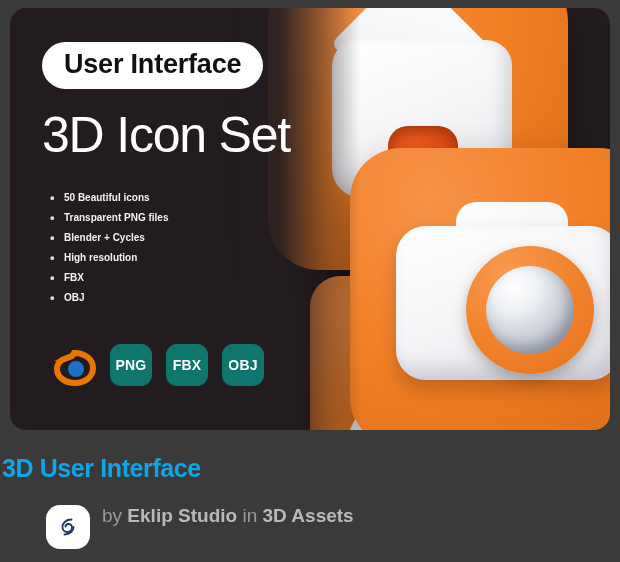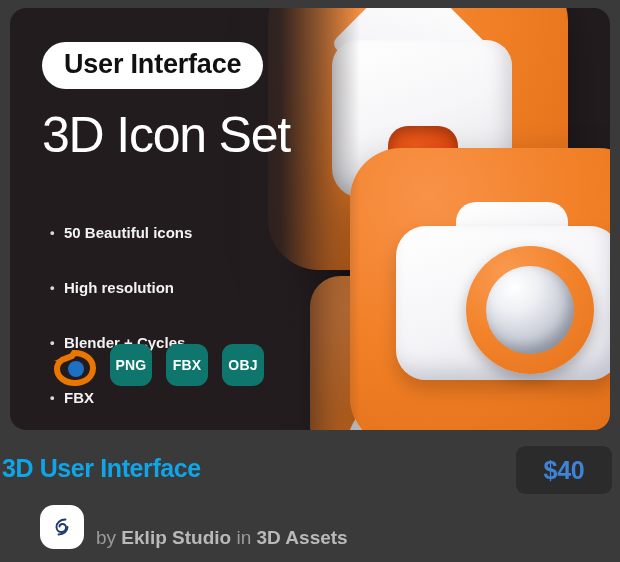--- a/index.html
+++ b/index.html
@@ -120,24 +120,23 @@
     color:#111111; font-size:27px; font-weight:bold; letter-spacing:-.2px;
     white-space:nowrap;
   }
   .headline {
     position:absolute; left:0; top:98px;
     color:#ffffff; font-size:50px; font-weight:normal;
     letter-spacing:-1.2px; white-space:nowrap;
   }
   .features { position:absolute; left:8px; top:180px; list-style:none; }
   .features li {
-    color:#f2f2f2; font-size:15px; font-weight:bold;
+    color:#f2f2f2; font-size:10px; font-weight:bold;
     line-height:20px; padding-left:14px; position:relative;
     white-space:nowrap;
-    margin-top:35px;
   }
   .features li::before {
     content:"•"; position:absolute; left:0; top:0; color:#d9d9d9; font-size:13px;
   }
 
   
   .formats { position:absolute; left:8px; top:336px; display:flex; align-items:center; gap:14px; }
   .blender-logo { position:relative; width:46px; height:42px; }
   .badge {
     width:42px; height:42px; border-radius:11px;
@@ -153,21 +152,21 @@
     color:#0ea5e9; font-size:25px; font-weight:bold; letter-spacing:-.4px;
     white-space:nowrap;
   }
   .price-badge {
     position:absolute; right:8px; top:16px;
     width:96px; height:48px; border-radius:9px;
     background:#2b2b2b;
     display:flex; align-items:center; justify-content:center;
     color:#3d83d8; font-size:25px; font-weight:bold; letter-spacing:-.3px;
   }
-  .byline { position:absolute; left:6px; top:75px; display:flex; align-items:flex-end; gap:12px;padding-left:34px; }
+  .byline { position:absolute; left:12px; top:75px; display:flex; align-items:flex-start; gap:12px;padding-left:34px; }
   .avatar {
     width:44px; height:44px; border-radius:14px; background:#ffffff;
     display:flex; align-items:center; justify-content:center; flex:none;
   }
   .byline-text {
     color:#9a9a9a; font-size:19px; white-space:nowrap;
   }
   .byline-text b { color:#b9b9b9; font-weight:bold; }
 </style>
 </head>
@@ -204,22 +203,23 @@
     </div>
 
     <div class="copy">
 
       <div class="pill">User Interface</div>
 
       <div class="headline">3D Icon Set</div>
 
       <ul class="features">
         <li>50 Beautiful icons</li>
+        <li>Transparent PNG files</li>
+        <li>Blender + Cycles</li>
         <li>High resolution</li>
-        <li>Blender + Cycles</li>
         <li>FBX</li>
         <li>OBJ</li>
       </ul>
 
       <div class="formats">
 
         <div class="blender-logo">
           <svg width="46" height="42" viewBox="0 0 46 42">
             <path d="M4 17 L20 11 L14 18 Z" fill="#ea7600"></path>
             <path d="M24 9 C36 9 43 16 43 24 C43 33 35 39 25 39 C15 39 7 33 7 25 C7 21 9 18 12 16 L22 12 Z" fill="none" stroke="#ea7600" stroke-width="6" stroke-linecap="round"></path>
@@ -231,21 +231,20 @@
         <div class="badge">FBX</div>
         <div class="badge">OBJ</div>
       </div>
     </div>
   </div>
 
   <div class="footer">
 
     <div class="product-title">3D User Interface</div>
 
-    <div class="price-badge">$40</div>
 
     <div class="byline">
       <div class="avatar">
         <svg width="26" height="26" viewBox="0 0 26 26">
           <path d="M16.5 5.5 C11 5.5 7.5 9 7.5 13 C7.5 16 9.5 18 12 18 C15 18 17 16 17 13.5
                    C17 11.5 15.5 10 13.5 10 C11.8 10 10.5 11.2 10.5 12.6" fill="none" stroke="#1f3a6b" stroke-width="1.9" stroke-linecap="round"></path>
           <path d="M9.5 20.5 C15 20.5 18.5 17 18.5 13" fill="none" stroke="#1f3a6b" stroke-width="1.9" stroke-linecap="round"></path>
         </svg>
       </div>
       <div class="byline-text">

